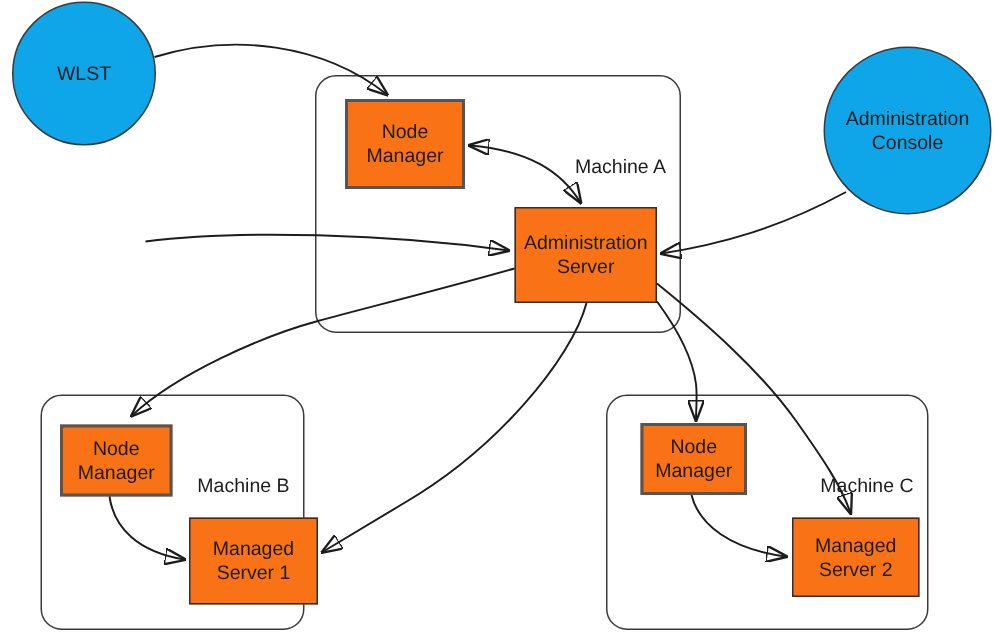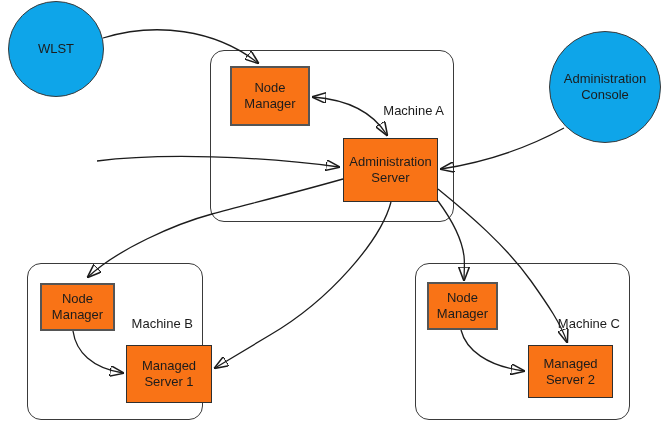--- a/index.html
+++ b/index.html
@@ -67,21 +67,21 @@
 <div id="canvas">
 
   <div class="machine" style="left:210px;top:50px;width:244px;height:172px;">
     <div class="machine-label">Machine A</div>
   </div>
 
   <div class="machine" style="left:27px;top:263px;width:176px;height:157px;">
     <div class="machine-label">Machine B</div>
   </div>
 
-  <div class="machine" style="left:415px;top:263px;width:215px;height:157px;">
+  <div class="machine" style="left:404px;top:263px;width:215px;height:157px;">
     <div class="machine-label">Machine C</div>
   </div>
 
   <div class="circle" style="left:8px;top:1px;width:96px;height:96px;">
     <div class="label">WLST</div>
   </div>
 
 
   <div class="circle" style="left:549px;top:31px;width:112px;height:112px;">
     <div class="label">Administration

